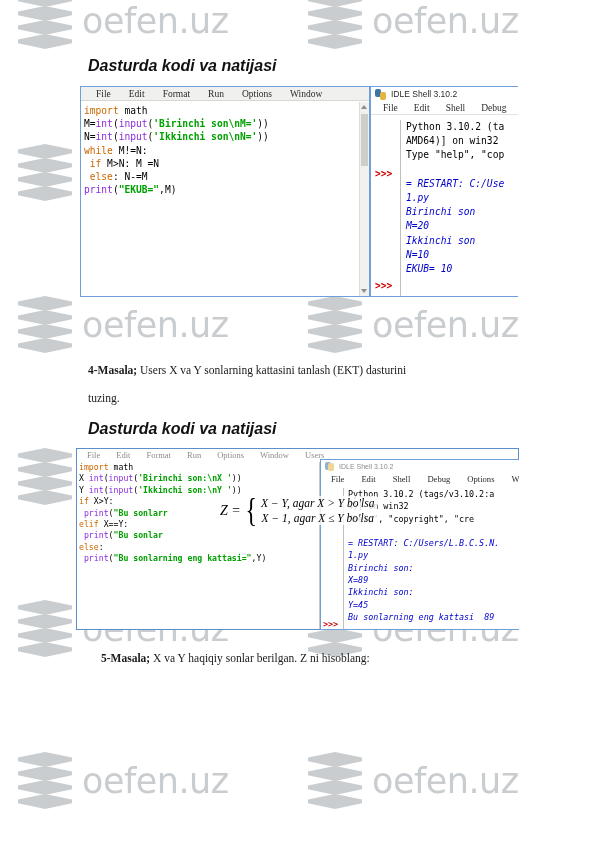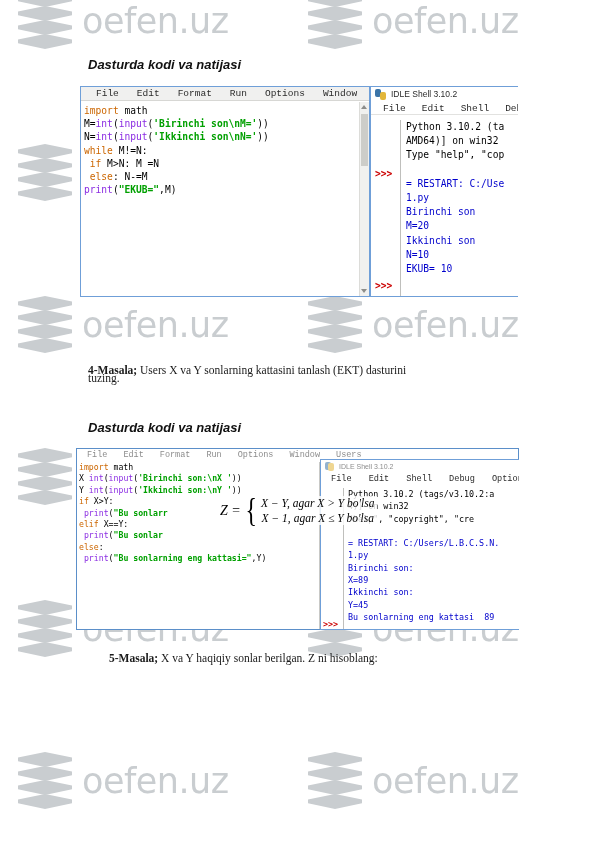--- a/index.html
+++ b/index.html
@@ -68,21 +68,21 @@
     position: absolute;
     font-family: "Liberation Serif", serif;
     font-size: 11.5px;
     color: #1a1a1a;
     white-space: nowrap;
   }
   .italic-head {
     font-style: italic;
     font-weight: bold;
     font-family: "Liberation Sans", sans-serif;
-    font-size: 13px;
+    font-size: 16px;
     color: #111;
   }
   .task-label { font-weight: bold; margin-top: 8px; }
 
   
   .win {
     position: absolute;
     background: #ffffff;
     box-sizing: border-box;
   }
@@ -94,21 +94,21 @@
     background: #f0f0ef;
     border-bottom: 1px solid #d7d7d4;
     padding: 1px 4px 1px 6px;
     box-sizing: border-box;
   }
   .menubar.plain {
     background: #ffffff;
     border-bottom: 1px solid #e2e2e0;
   }
   .menu-item {
-    font-family: Liberation Mono, monospace;
+    font-family: Liberation Serif, serif;
     color: #2b2b2b;
     white-space: nowrap;
     padding: 0 7px;
   }
 
   .titlebar {
     display: flex;
     align-items: center;
     gap: 5px;
     padding: 2px 4px;
@@ -140,21 +140,21 @@
     white-space: pre;
     overflow: hidden;
     box-sizing: border-box;
   }
   .code-line { white-space: pre; }
 
   .kw      { color: #cc6600; }
   .fn      { color: #8a2be2; }   
   .str     { color: #00a000; font-weight: bold; }   
   .plain   { color: #000000; }
-  .out-blue{ color: #0000cc; }
+  .out-blue{ color: #0000cc; font-style: italic; }
   .out-red { color: #cc0000; }
   .sh-txt  { color: #000000; }
 
   .scrollbar-v {
     position: absolute;
     top: 0; right: 0; bottom: 0;
     width: 9px;
     background: #f1f1ef;
     border-left: 1px solid #dcdcd9;
   }
@@ -343,21 +343,21 @@
     <div style="position:absolute; left:0; top:31px; right:0; bottom:0;">
       <div class="code-area out-red" style="position:absolute; left:4px; top:50px; font-size:9.6px; font-weight:bold;">&gt;&gt;&gt;</div>
       <div class="code-area out-red" style="position:absolute; left:4px; top:162px; font-size:9.6px; font-weight:bold;">&gt;&gt;&gt;</div>
       <div class="code-area" id="b1-shell" style="position:absolute; left:29px; top:2px; right:0; bottom:0; font-size:9.6px; line-height:14.2px; border-left:1px solid #bfbfbc; padding-left:5px;"><div class="code-line sh-txt">Python 3.10.2 (ta</div><div class="code-line sh-txt">AMD64)] on win32</div><div class="code-line sh-txt">Type "help", "cop</div><div class="code-line sh-txt">&nbsp;</div><div class="code-line out-blue">= RESTART: C:/Use</div><div class="code-line out-blue">1.py</div><div class="code-line out-blue">Birinchi son</div><div class="code-line out-blue">M=20</div><div class="code-line out-blue">Ikkinchi son</div><div class="code-line out-blue">N=10</div><div class="code-line out-blue">EKUB= 10</div></div>
     </div>
   </div>
 
   <div class="body-text" style="left:88px; top:364px;">
     <span class="task-label">4-Masala;</span><span> Users X va Y sonlarning kattasini tanlash (EKT) dasturini</span>
   </div>
-  <div class="body-text" style="left:88px; top:372px;">tuzing.</div>
+  <div class="body-text" style="left:88px; top:392px;">tuzing.</div>
 
   <div class="body-text italic-head" style="left:88px; top:420px;">Dasturda kodi va natijasi</div>
 
   <div class="win win-border-blue" style="left:76px; top:448px; width:443px; height:182px; border-color:#5b8fc9;">
 
     <div class="menubar plain" style="height:12px; font-size:8.5px; line-height:11px; gap:2px; padding-left:3px; color:#9a9a97; opacity:0.55; border-bottom:none;">
       <span class="menu-item">File</span>
       <span class="menu-item">Edit</span>
       <span class="menu-item">Format</span>
       <span class="menu-item">Run</span>
@@ -396,17 +396,17 @@
     <span class="rows">
       <span class="row">
         <i>X − Y, </i><i>agar</i><i>  X &gt; Y  </i><i>bo'lsa</i>
       </span>
       <span class="row">
         <i>X − 1, </i><i>agar</i><i>  X ≤ Y  </i><i>bo'lsa</i>
       </span>
     </span>
   </div>
 
-  <div class="body-text" style="left:96px; top:652px;padding-left:13px;">
+  <div class="body-text" style="left:88px; top:652px;padding-left:13px;">
     <span class="task-label">5-Masala;</span><span> X va Y haqiqiy sonlar berilgan. Z ni hisoblang:</span>
   </div>
 
 </div>
 
 </body></html>

